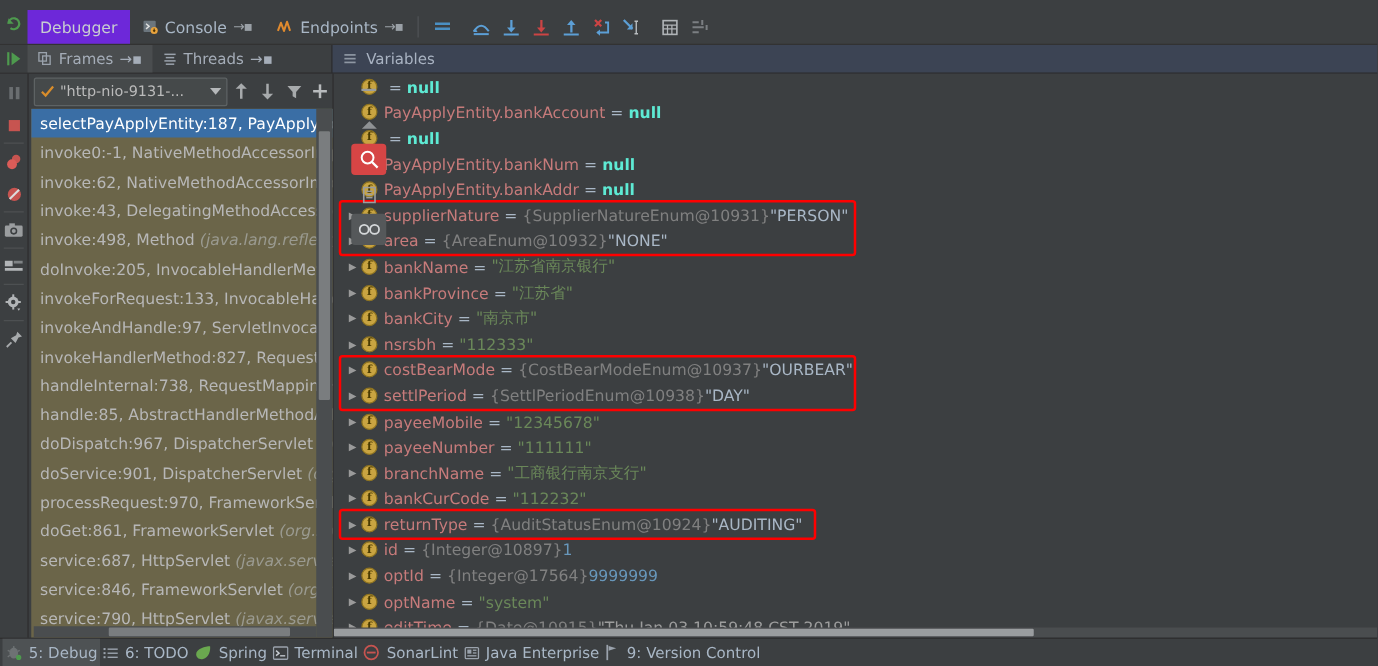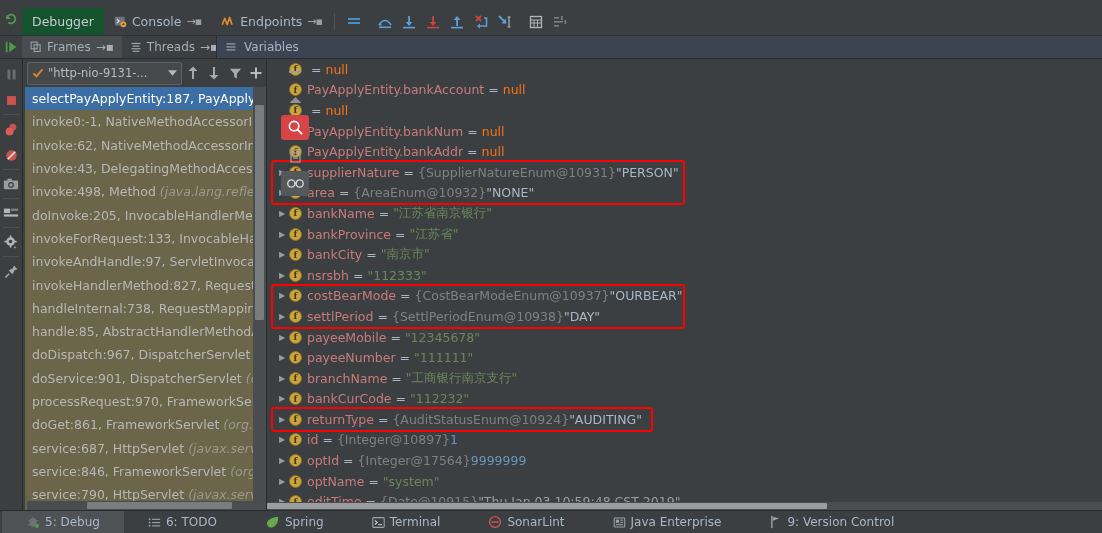--- a/index.html
+++ b/index.html
@@ -32,34 +32,34 @@
   }
   .gutter-col {
     width: 22px; flex: none; background: #3c3f41;
     display: flex; flex-direction: column; align-items: center;
   }
   .tab {
     display: flex; align-items: center; gap: 5px;
     padding: 0 10px; font-size: 12.5px; color: #a9b7c6;
     cursor: default; position: relative;
   }
-  .tab.active { background: #14532d; color: #c8cdd1; }
+  .tab.active { background: #6d28d9; color: #c8cdd1; }
   .tab .pin { color: #9aa0a6; font-size: 11px; letter-spacing: -1px; }
   .tbsep { width: 1px; background: #4f5356; margin: 5px 2px; }
 
   .tool-icons { display: flex; align-items: center; gap: 2px; padding-left: 6px; }
   .tbtn {
     width: 22px; height: 22px; display: flex; align-items: center; justify-content: center;
     border-radius: 2px;
   }
 
   
   .hdrrow { height: 23px; flex: none; display: flex; background: #3c3f41; }
   .hdr-left {
-    width: 216px; flex: none; display: flex; align-items: stretch;
+    width: 265px; flex: none; display: flex; align-items: stretch;
     background: #3c3f41; border-bottom: 1px solid #2b2b2b;
   }
   .hdr-right {
     flex: 1; background: #3c4454; display: flex; align-items: center; gap: 7px;
     padding-left: 8px; border-bottom: 1px solid #2b2b2b; border-left: 1px solid #2b2b2b;
   }
   .subtab {
     display: flex; align-items: center; gap: 5px; padding: 0 8px;
     font-size: 12px; color: #a5adb8;
   }
@@ -156,42 +156,42 @@
     background: #c9a441; border: 1px solid #8f7420;
     display: flex; align-items: center; justify-content: center;
     font-size: 9px; font-weight: bold; color: #4a3b00;
     font-family: "DejaVu Serif", "Liberation Serif", serif;
     margin-right: 5px; box-sizing: border-box;
   }
   .vname { color: #c77b7b; }
   .veq { color: #a9b7c6; margin: 0 4px; }
   .vref { color: #808080; text-align: right; }
   .vstr { color: #6a8759; }
-  .vnull { color: #f97316; }
+  .vnull { color: #5eead4; font-weight: bold; }
   .vnum { color: #6897bb; }
   .venum { color: #a9b7c6; }
   .vcut { color: #9d9d9d; }
 
   .hl-box {
     position: absolute; border: 2px solid #ff0000; border-radius: 3px;
     pointer-events: none; z-index: 5; box-sizing: border-box;
   }
 
   .vars-hscroll {
     position: absolute; left: 0; right: 0; bottom: 0; height: 8px; background: #4a4d4f;
   }
   .vars-hscroll .hthumb { position: absolute; top: 1px; left: 0; height: 6px; background: #9a9d9f; border-radius: 1px; }
 
   
   .statusbar {
     height: 22px; flex: none; background: #3c3f41; display: flex; align-items: center;
     border-top: 1px solid #2b2b2b; padding-left: 2px; gap: 0;
   }
   .sitem {
-    display: flex; align-items: center; gap: 5px; padding: 0 24px;
+    display: flex; align-items: center; gap: 5px; padding: 0 2px;
     font-size: 12px; color: #a9b7c6; height: 100%;
   }
   .sitem.active { background: #4e5254; }
 
   svg { display: block; }
 </style>
 </head>
 <body>
 
 <div class="app">

